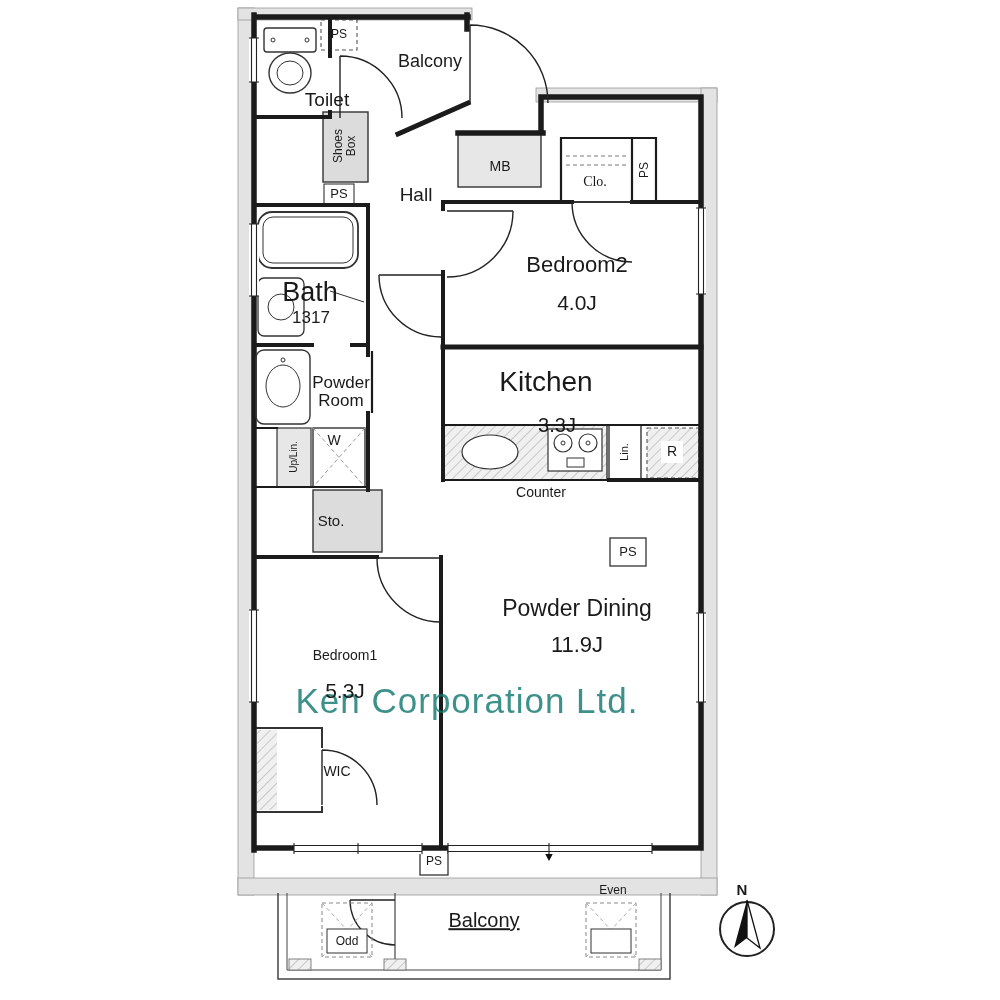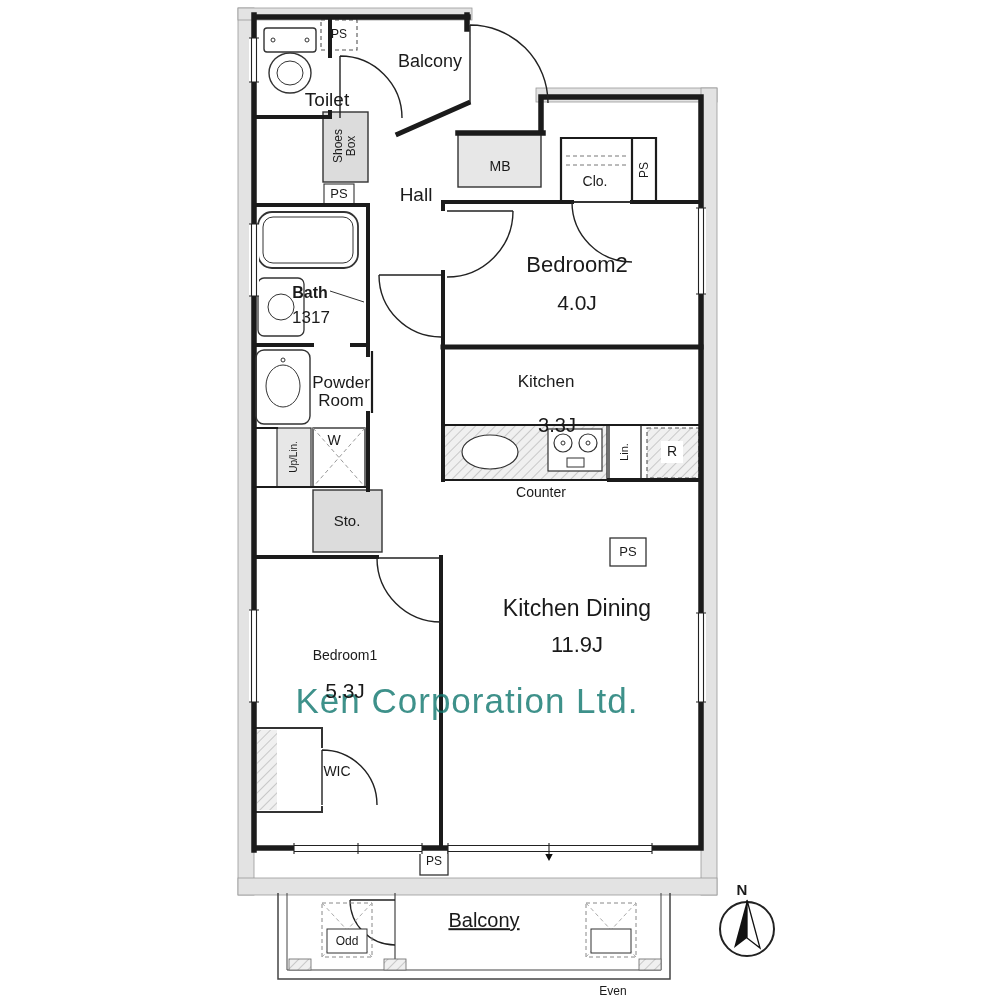--- a/index.html
+++ b/index.html
@@ -181,53 +181,53 @@
 <div class="label" style="left:430px;top:62px;font-size:18px;">Balcony</div>
 
 <div class="label rot" style="left:345px;top:146px;font-size:12px;">
   <div>Shoes</div>
   <div>Box</div>
 </div>
 
 <div class="label" style="left:339px;top:194px;font-size:13px;">PS</div>
 <div class="label" style="left:416px;top:195px;font-size:19px;">Hall</div>
 <div class="label" style="left:500px;top:167px;font-size:14px;">MB</div>
-<div class="label" style="left:595px;top:182px;font-size:14px;">Clo.</div>
+<div class="label" style="left:595px;top:182px;font-size:14px;font-family:Liberation Serif, serif;">Clo.</div>
 <div class="label rot" style="left:644px;top:170px;font-size:12px;">PS</div>
 
 <div class="label" style="left:577px;top:265px;font-size:22px;">Bedroom2</div>
 <div class="label" style="left:577px;top:303px;font-size:21px;">4.0J</div>
 
-<div class="label" style="left:310px;top:293px;font-size:16px;font-weight:bold;">Bath</div>
+<div class="label" style="left:310px;top:293px;font-size:27px;">Bath</div>
 <div class="label" style="left:311px;top:318px;font-size:17px;">1317</div>
 
 <div class="label" style="left:341px;top:392px;font-size:17px;">
   <div>Powder</div>
   <div>Room</div>
 </div>
 
 <div class="label" style="left:334px;top:441px;font-size:14px;">W</div>
 <div class="label rot" style="left:294px;top:457px;font-size:10px;">Up/Lin.</div>
 
-<div class="label" style="left:546px;top:382px;font-size:17px;">Kitchen</div>
+<div class="label" style="left:546px;top:382px;font-size:28px;">Kitchen</div>
 <div class="label" style="left:557px;top:410px;font-size:20px;margin-top:16px;">3.3J</div>
 <div class="label" style="left:541px;top:493px;font-size:14px;">Counter</div>
 <div class="label rot" style="left:625px;top:452px;font-size:11px;">Lin.</div>
 <div class="label" style="left:672px;top:452px;font-size:14px;">R</div>
-<div class="label" style="left:347px;top:521px;font-size:15px;">Sto.</div>
+<div class="label" style="left:331px;top:521px;font-size:15px;">Sto.</div>
 <div class="label" style="left:628px;top:552px;font-size:13px;">PS</div>
 
-<div class="label" style="left:577px;top:608px;font-size:23px;">Kitchen Dining</div>
+<div class="label" style="left:577px;top:608px;font-size:23px;">Powder Dining</div>
 <div class="label" style="left:577px;top:645px;font-size:22px;">11.9J</div>
 
 <div class="label" style="left:345px;top:656px;font-size:14px;">Bedroom1</div>
 <div class="label" style="left:345px;top:691px;font-size:21px;">5.3J</div>
 
 <div class="label" style="left:301px;top:772px;font-size:14px;margin-left:36px;">WIC</div>
 <div class="label" style="left:434px;top:861px;font-size:12px;">PS</div>
 
 <div class="label" style="left:484px;top:921px;font-size:20px;text-decoration:underline;">Balcony</div>
 <div class="label" style="left:347px;top:941px;font-size:12px;">Odd</div>
-<div class="label" style="left:613px;top:991px;font-size:12px;">Even</div>
+<div class="label" style="left:613px;top:890px;font-size:12px;">Even</div>
 
 <div class="label" style="left:742px;top:890px;font-size:15px;font-weight:bold;">N</div>
 
 </div>
 
 </body></html>

